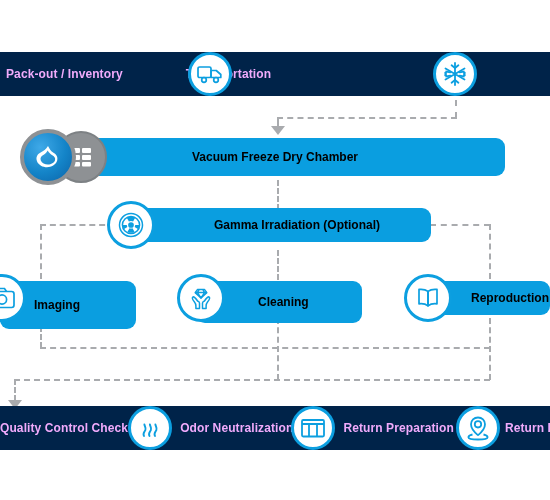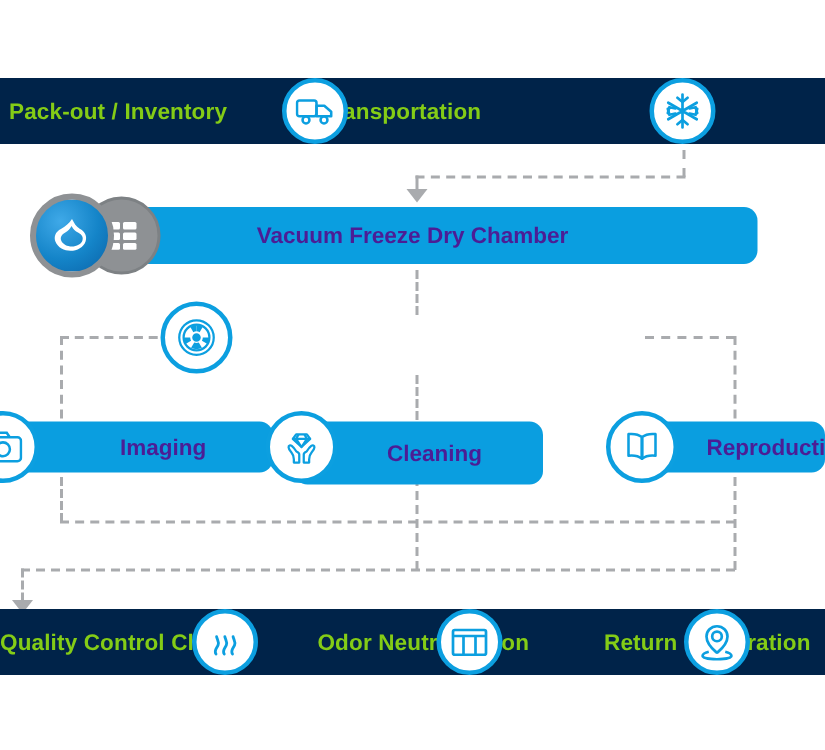--- a/index.html
+++ b/index.html
@@ -23,40 +23,40 @@
     border-left:7px solid transparent;border-right:7px solid transparent;
     border-top:9px solid #a9abae;
   }
 
   
   .navybar{
     position:absolute;left:0;width:550px;background:#002349;
     display:flex;align-items:center;
   }
   .navybar .lbl{
-    color:#84cc16;font-size:15px;font-weight:bold;letter-spacing:.1px;
+    color:#f0abfc;font-size:12px;font-weight:bold;letter-spacing:.1px;
     white-space:nowrap;
   }
 
   
   .badge{
     position:absolute;border-radius:50%;background:#ffffff;
     border:3px solid #0c9fe0;
     display:flex;align-items:center;justify-content:center;
     box-sizing:border-box;
   }
   .badge svg{display:block;}
 
   
   .pill{
     position:absolute;background:#0a9ee0;border-radius:9px;
     display:flex;align-items:center;
   }
   .pill .ptxt{
-    color:#4c1d95;font-size:15px;font-weight:bold;white-space:nowrap;
+    color:#000000;font-size:12px;font-weight:bold;white-space:nowrap;
   }
 
   
   .gbadge{
     position:absolute;border-radius:50%;
     display:flex;align-items:center;justify-content:center;box-sizing:border-box;
   }
   .gbadge.grey{background:#8e9194;border:2px solid #7d8184;}
   .gbadge.bluegrad{
     background:radial-gradient(circle at 34% 30%, #3fa9e8 0%, #1484c8 55%, #0b63a8 100%);
@@ -131,34 +131,37 @@
   </div>
   <div class="gbadge bluegrad" style="left:20px;top:129px;width:56px;height:56px;">
     <svg width="30" height="30" viewBox="0 0 30 30" fill="#ffffff">
       <path d="M15 4c-2.1 3.2-4.4 5-7.4 6.6C4.1 12.4 2.6 15.6 4 19.2c1.5 3.9 5.9 6 10 6 4.4 0
                8.8-2.3 10.1-6.4 1.1-3.5-.6-6.5-4-8.3C17.6 8.9 16.6 7 15 4zm-.3 4.6c1.2 2.1 2.3 3.3
                4.6 4.6 2.3 1.3 3.3 3 2.7 5-.8 2.6-3.9 4.2-7.1 4.2-3 0-6.1-1.4-7.1-4-.8-2.2.2-4
                2.5-5.3 2.3-1.3 3.3-2.5 4.4-4.5z"></path>
     </svg>
   </div>
 
+  <div class="pill" style="left:133px;top:208px;width:298px;height:34px;justify-content:center;">
+    <span class="ptxt" style="margin-left:30px;">Gamma Irradiation (Optional)</span>
+  </div>
   <div class="badge" style="left:107px;top:201px;width:48px;height:48px;">
     <svg width="28" height="28" viewBox="0 0 28 28" fill="none" stroke="#0c9fe0" stroke-width="1.5">
       <circle cx="14" cy="14" r="11.5"></circle>
       <circle cx="14" cy="14" r="8.6"></circle>
       <circle cx="14" cy="14" r="2.1" fill="#0c9fe0"></circle>
       <path d="M14 5.6a8.4 8.4 0 00-4.2 1.2l2.1 3.7A4.2 4.2 0 0114 9.9z" fill="#0c9fe0" stroke="none"></path>
       <path d="M21.3 18.3a8.4 8.4 0 001.1-4.3h-4.2a4.2 4.2 0 01-.6 2.1z" fill="#0c9fe0" stroke="none"></path>
       <path d="M6.7 18.3a8.4 8.4 0 01-1.1-4.3h4.2a4.2 4.2 0 00.6 2.1z" fill="#0c9fe0" stroke="none"></path>
       <path d="M10.4 20.9a8.4 8.4 0 007.2 0l-2.1-3.6a4.2 4.2 0 01-3 0z" fill="#0c9fe0" stroke="none"></path>
       <path d="M14 5.6a8.4 8.4 0 014.2 1.2l-2.1 3.7A4.2 4.2 0 0014 9.9z" fill="#0c9fe0" stroke="none"></path>
     </svg>
   </div>
 
-  <div class="pill" style="left:0px;top:281px;width:136px;height:34px;padding-left:46px;">
+  <div class="pill" style="left:0px;top:281px;width:136px;height:48px;">
     <span class="ptxt" style="margin-left:34px;">Imaging</span>
   </div>
   <div class="badge" style="left:-22px;top:274px;width:48px;height:48px;">
     <svg width="26" height="22" viewBox="0 0 26 22" fill="none" stroke="#0c9fe0" stroke-width="1.7">
       <rect x="1" y="4.5" width="24" height="16" rx="2.4"></rect>
       <path d="M8.5 4.5l2-3h5l2 3"></path>
       <circle cx="13" cy="12.5" r="4.6"></circle>
     </svg>
   </div>
 

